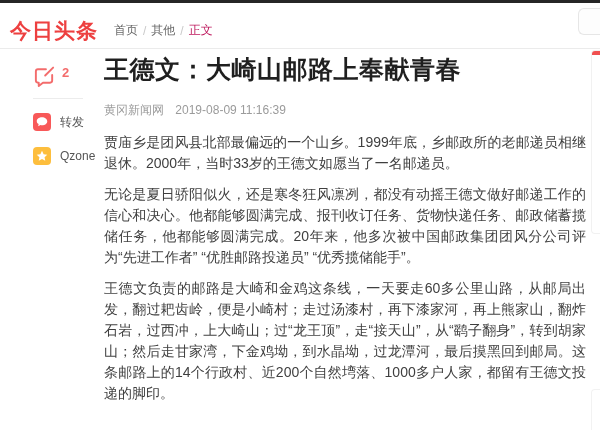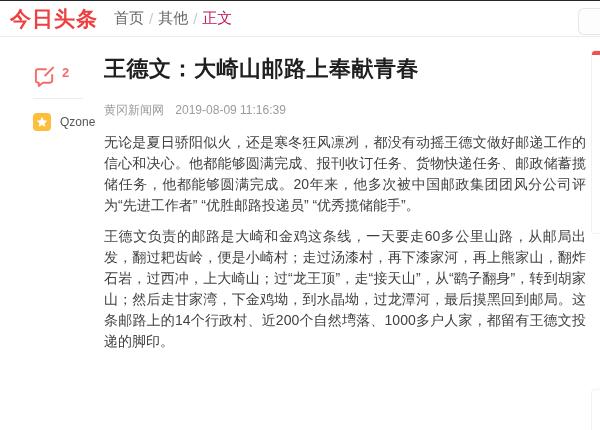--- a/index.html
+++ b/index.html
@@ -6,29 +6,29 @@
   html,body { width:600px; height:430px; overflow:hidden; }
   body {
     font-family:"Liberation Sans","DejaVu Sans",sans-serif;
     background:#ffffff; position:relative; color:#3f3f3f;
   }
   
   .top-strip { position:absolute; top:0; left:0; width:600px; height:3px; background:#262626; }
 
   
   .header {
-    position:absolute; top:1px; left:0; width:600px; height:36px;
+    position:absolute; top:13px; left:0; width:600px; height:36px;
     background:#ffffff; border-bottom:1px solid #ebebeb;
     display:flex; align-items:center; padding-left:10px;
   }
   .logo {
     color:#ed4040; font-size:21px; font-weight:800; letter-spacing:1px;
     cursor:pointer; white-space:nowrap;
   }
-  .breadcrumb { margin-left:16px; font-size:15px; color:#666; display:flex; align-items:center; }
+  .breadcrumb { margin-left:16px; font-size:12px; color:#666; display:flex; align-items:center; }
   .breadcrumb .sep { color:#c9c9c9; margin:0 5px; }
   .crumb { color:#666; cursor:pointer; }
   .crumb.current { color:#be185d; cursor:default;font-family:Liberation Serif, serif; }
 
   
   .partial-top-right {
     position:absolute; top:8px; right:0; width:22px; height:27px;
     background:#fdfdfd; border:1px solid #e6e6e6; border-right:none;
     border-radius:6px 0 0 6px;
   }
@@ -58,21 +58,21 @@
   .share-icon {
     width:18px; height:18px; border-radius:4px; display:flex;
     align-items:center; justify-content:center; flex:0 0 auto;
   }
   .share-icon svg { display:block; }
   .share-label { font-size:12px; color:#555; margin-left:9px; white-space:nowrap; }
 
   
   .article { position:absolute; left:104px; top:39px; width:482px; }
   .article-title {
-    margin-top:15px; font-size:22px; line-height:30px; font-weight:bold;
+    margin-top:15px; font-size:25px; line-height:30px; font-weight:bold;
     color:#1f1f1f; letter-spacing:0.5px;
   }
   .article-meta { margin-top:18px; font-size:12px; color:#9b9b9b; }
   .article-meta .src { margin-right:8px; }
   .article-body { margin-top:13px; }
   .article-body p {
     font-size:14px; line-height:21px; color:#3f3f3f;
     text-align:justify; margin-bottom:10px;
   }
 </style>
@@ -105,20 +105,28 @@
       <svg width="23" height="24" viewBox="0 0 24 24" fill="none" stroke="#f36c6c" stroke-width="2" stroke-linecap="round" stroke-linejoin="round">
         <path d="M13.5 5H5.2C4 5 3 6 3 7.2v9.6C3 18 4 19 5.2 19H6v3.4L10.4 19h7.4c1.2 0 2.2-1 2.2-2.2V11"></path>
         <path d="M21 3.2l-8.3 8.3"></path>
       </svg>
     </span>
     <span class="comment-count">2</span>
   </div>
 
   <div class="rail-divider"></div>
 
+  <div class="share-item">
+    <span class="share-icon" style="background: rgb(248, 89, 89);">
+      <svg width="14" height="14" viewBox="0 0 24 24">
+        <path fill="#fff" d="M12 4C7 4 3 6.9 3 10.5c0 2 1.2 3.8 3.2 5L5.4 19.4l4-2.2c.8.2 1.7.3 2.6.3 5 0 9-2.9 9-6.5S17 4 12 4z"></path>
+      </svg>
+    </span>
+    <span class="share-label">转发</span>
+  </div>
 
 
   <div class="share-item">
     <span class="share-icon" style="background: rgb(253, 190, 61);">
       <svg width="14" height="14" viewBox="0 0 24 24">
         <polygon fill="#fff" points="12,3.2 14.8,8.9 21,9.7 16.4,14 17.6,20.2 12,17.1 6.4,20.2 7.6,14 3,9.7 9.2,8.9"></polygon>
       </svg>
     </span>
     <span class="share-label">Qzone</span>
   </div>
@@ -126,16 +134,17 @@
 
 </div>
 
 <div class="article">
   <h1 class="article-title">王德文：大崎山邮路上奉献青春</h1>
   <div class="article-meta">
     <span class="src">黄冈新闻网</span>
     <span class="time">2019-08-09 11:16:39</span>
   </div>
   <div class="article-body">
+    <p>贾庙乡是团风县北部最偏远的一个山乡。1999年底，乡邮政所的老邮递员相继退休。2000年，当时33岁的王德文如愿当了一名邮递员。</p>
     <p>无论是夏日骄阳似火，还是寒冬狂风凛冽，都没有动摇王德文做好邮递工作的信心和决心。他都能够圆满完成、报刊收订任务、货物快递任务、邮政储蓄揽储任务，他都能够圆满完成。20年来，他多次被中国邮政集团团风分公司评为“先进工作者” “优胜邮路投递员” “优秀揽储能手”。</p>
     <p>王德文负责的邮路是大崎和金鸡这条线，一天要走60多公里山路，从邮局出发，翻过耙齿岭，便是小崎村；走过汤漆村，再下漆家河，再上熊家山，翻炸石岩，过西冲，上大崎山；过“龙王顶”，走“接天山”，从“鹞子翻身”，转到胡家山；然后走甘家湾，下金鸡坳，到水晶坳，过龙潭河，最后摸黑回到邮局。这条邮路上的14个行政村、近200个自然塆落、1000多户人家，都留有王德文投递的脚印。</p>
   </div>
 </div>
 
 </body></html>

